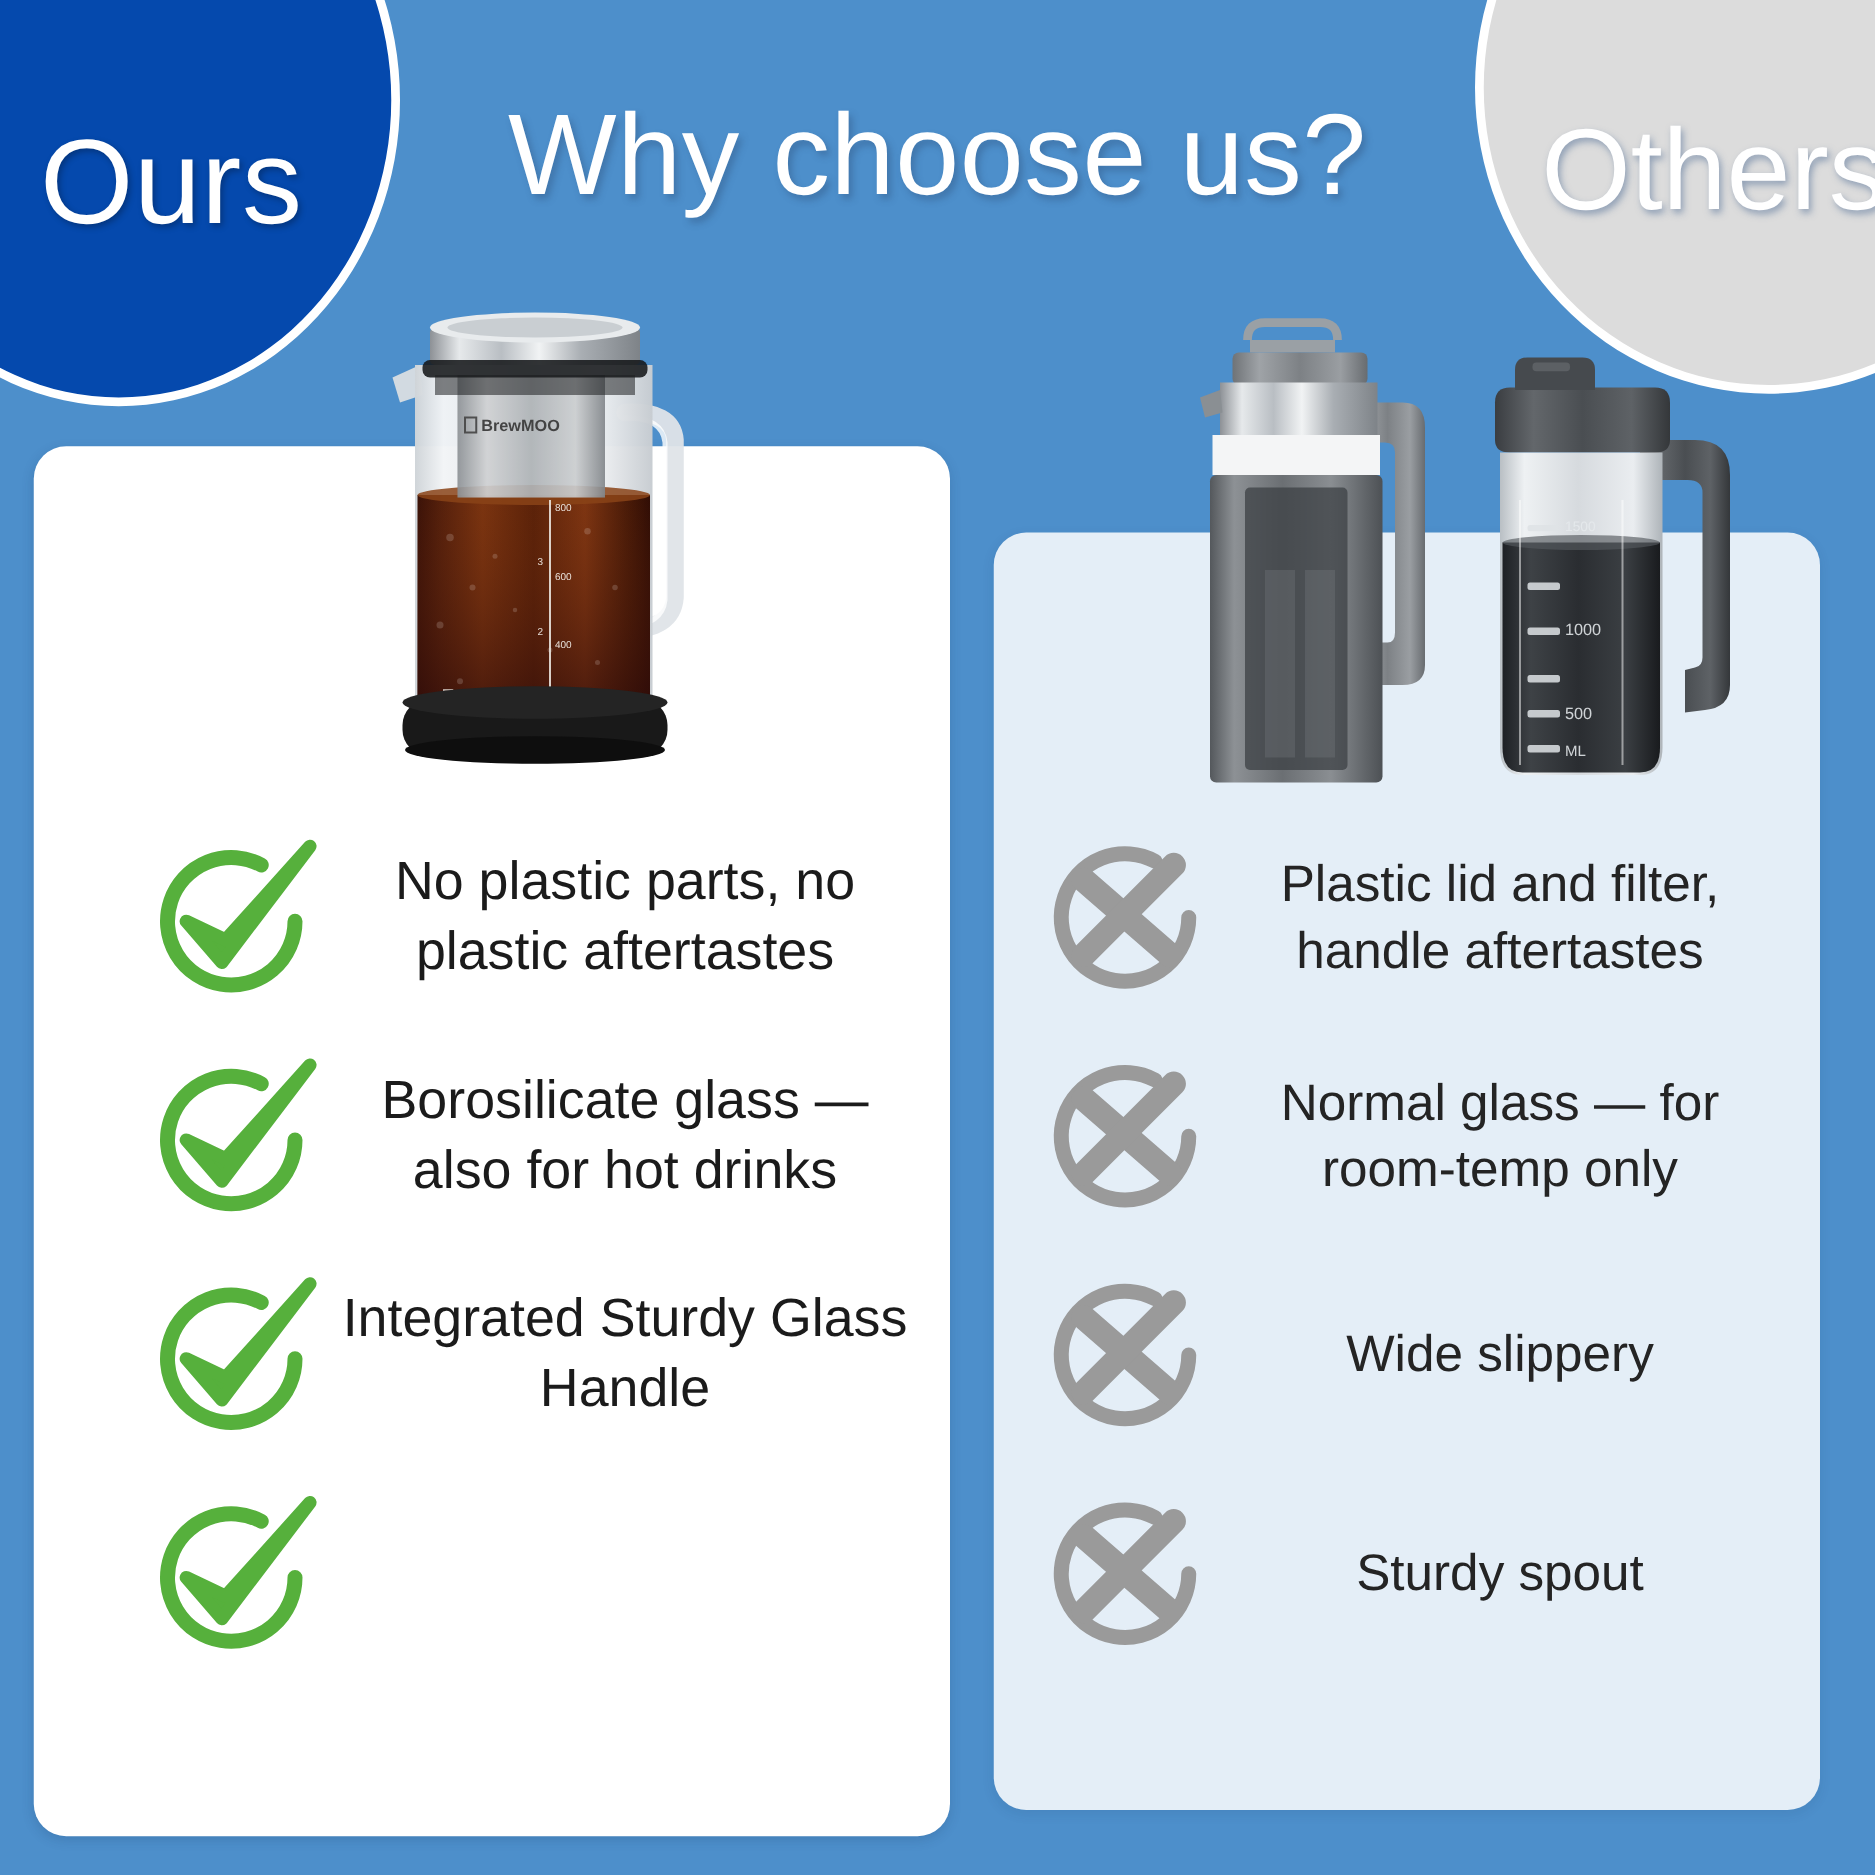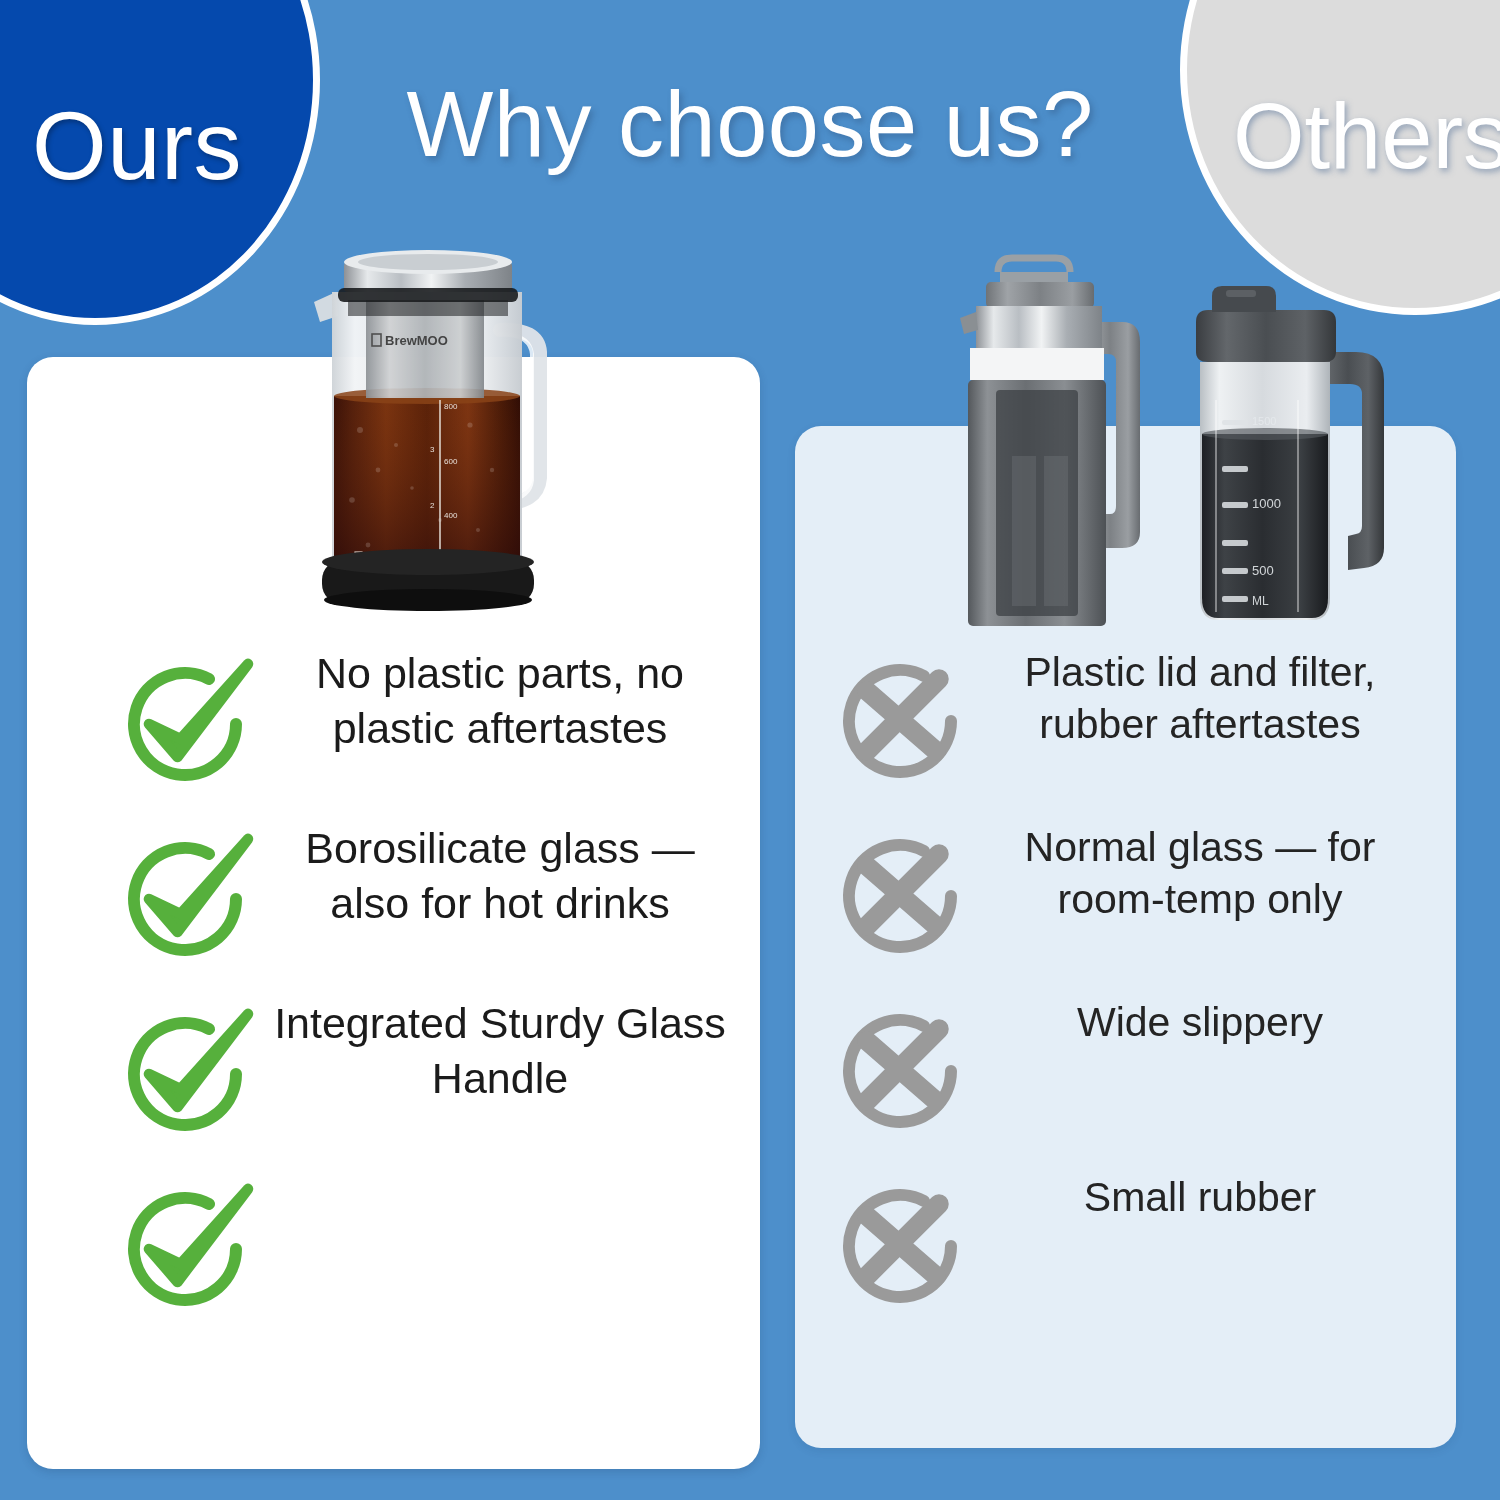--- a/index.html
+++ b/index.html
@@ -72,21 +72,21 @@
   
   #products{position:absolute;left:0;top:0;width:1500px;height:1500px;z-index:5;pointer-events:none;}
   #products > *{pointer-events:auto;}
 
   
   .feature-list{position:absolute;z-index:7;}
   #ours-list{left:110px;top:646px;width:630px;}
   #others-list{left:825px;top:646px;width:600px;}
 
   .feature-row{
-    display:flex;align-items:flex-start;
+    display:flex;align-items:center;
     height:175px;
   }
   .feature-icon{
     width:150px;height:150px;flex:0 0 150px;
     display:block;
   }
   .feature-text{
     flex:1;
     text-align:center;
     color:#1b1b1b;
@@ -353,21 +353,21 @@
   </div>
 <div class="feature-list" id="others-list">
     <div class="feature-row">
       <span style="flex: 0 0 150px;">
         <svg class="feature-icon" viewBox="0 0 100 100">
           <path d="M66 20 A34 34 0 1 0 84 50" fill="none" stroke="#9a9a9a" stroke-width="8" stroke-linecap="round"></path>
           <line x1="28" y1="30" x2="74" y2="70" stroke="#9a9a9a" stroke-width="13" stroke-linecap="round"></line>
           <line x1="76" y1="22" x2="28" y2="70" stroke="#9a9a9a" stroke-width="13" stroke-linecap="round"></line>
         </svg>
       </span>
-      <div class="feature-text">Plastic lid and filter, rubber aftertastes</div>
+      <div class="feature-text">Plastic lid and filter, handle aftertastes</div>
     </div>
     <div class="feature-row">
       <span style="flex: 0 0 150px;">
         <svg class="feature-icon" viewBox="0 0 100 100">
           <path d="M66 20 A34 34 0 1 0 84 50" fill="none" stroke="#9a9a9a" stroke-width="8" stroke-linecap="round"></path>
           <line x1="28" y1="30" x2="74" y2="70" stroke="#9a9a9a" stroke-width="13" stroke-linecap="round"></line>
           <line x1="76" y1="22" x2="28" y2="70" stroke="#9a9a9a" stroke-width="13" stroke-linecap="round"></line>
         </svg>
       </span>
       <div class="feature-text">Normal glass — for room-temp only</div>
@@ -383,15 +383,15 @@
       <div class="feature-text">Wide slippery</div>
     </div>
     <div class="feature-row">
       <span style="flex: 0 0 150px;">
         <svg class="feature-icon" viewBox="0 0 100 100">
           <path d="M66 20 A34 34 0 1 0 84 50" fill="none" stroke="#9a9a9a" stroke-width="8" stroke-linecap="round"></path>
           <line x1="28" y1="30" x2="74" y2="70" stroke="#9a9a9a" stroke-width="13" stroke-linecap="round"></line>
           <line x1="76" y1="22" x2="28" y2="70" stroke="#9a9a9a" stroke-width="13" stroke-linecap="round"></line>
         </svg>
       </span>
-      <div class="feature-text">Small rubber</div>
+      <div class="feature-text">Sturdy spout</div>
     </div>
   </div>
 
 </body></html>

